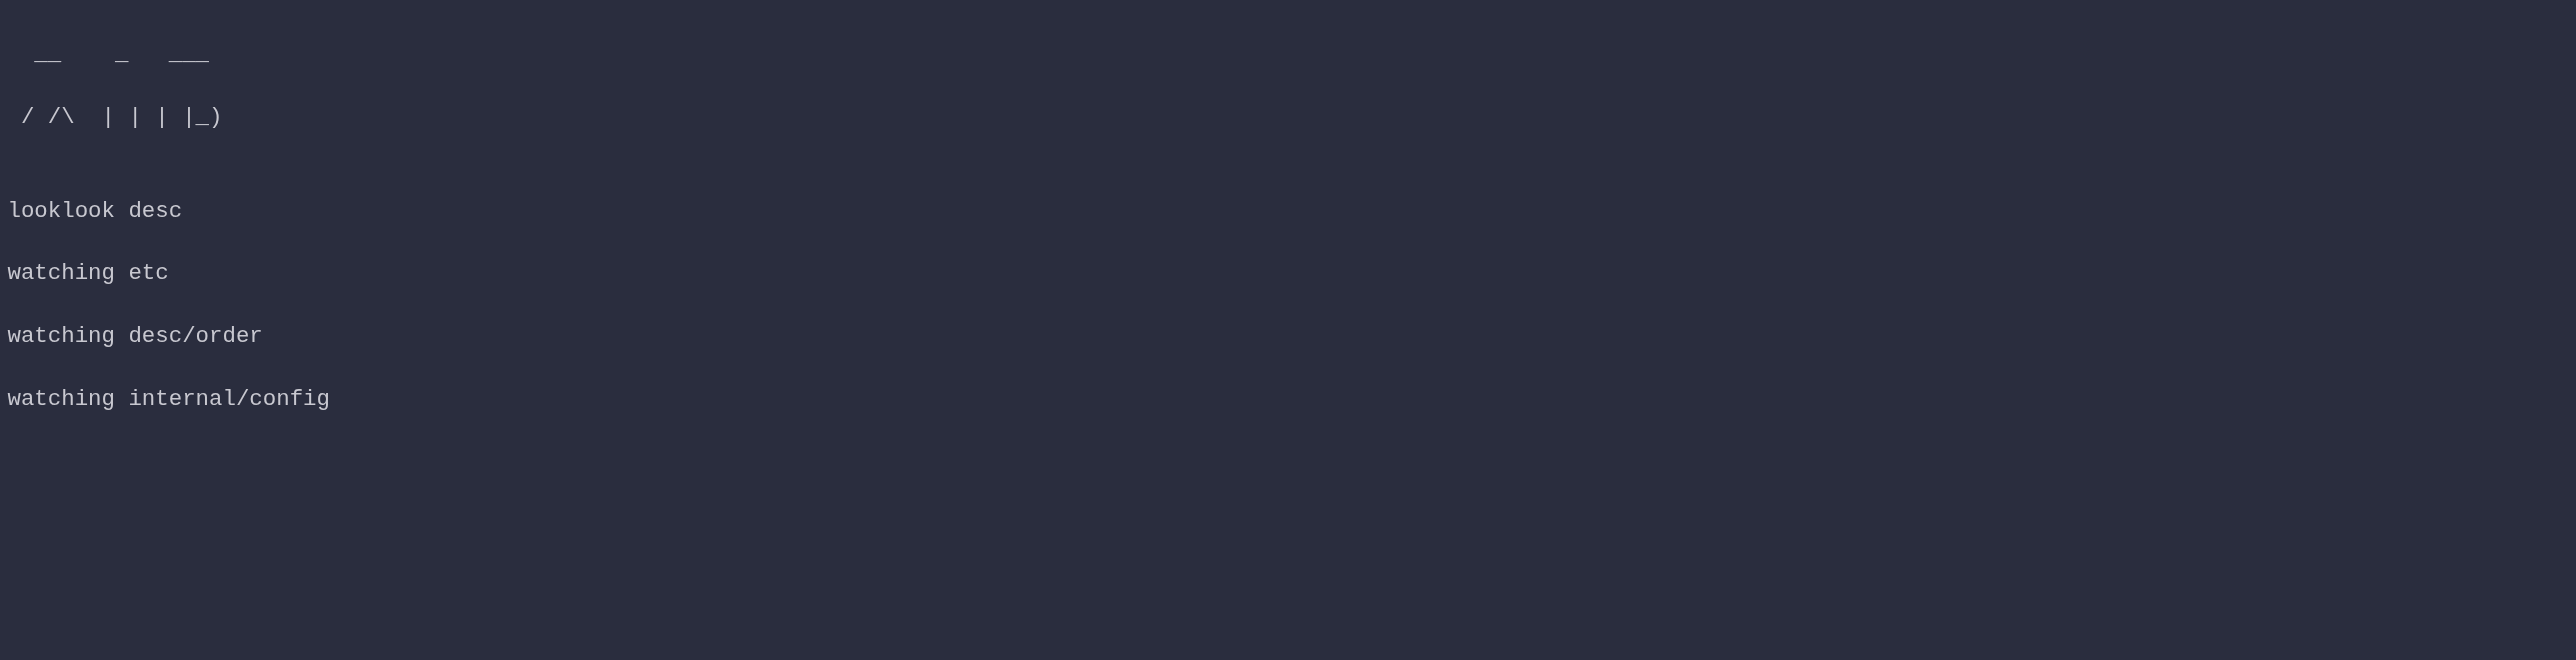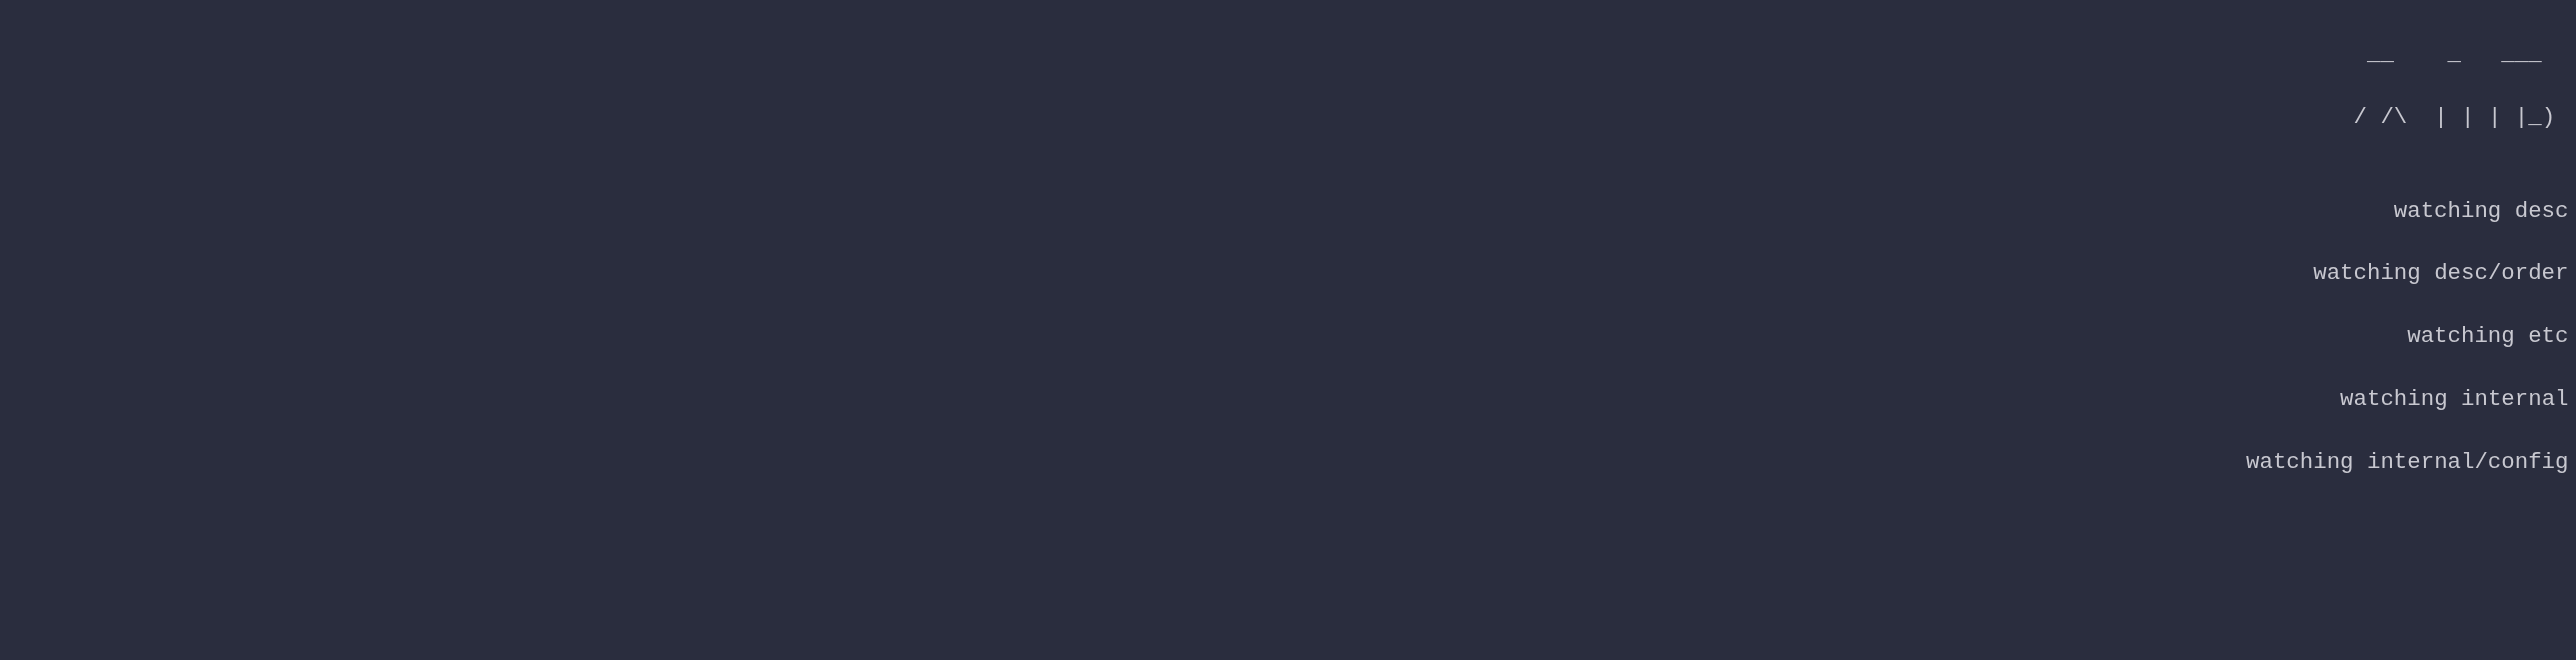--- a/index.html
+++ b/index.html
@@ -16,34 +16,32 @@
       padding: 7.5px;
       width: 2576px;
       height: 661px;
       overflow: hidden;
     }
     .terminal {
       white-space: pre;
     }
     .line {
       white-space: pre;
-      text-align: right;
     }
   </style>
 </head>
 <body>
 
 <div class="terminal">
 <div class="line">  __    _   ___  </div>
 <div class="line"> / /\  | | | |_) </div>
 <div class="line"></div>
-<div class="line">watching desc</div>
+<div class="line">looklook desc</div>
+<div class="line">watching etc</div>
 <div class="line">watching desc/order</div>
-<div class="line">watching etc</div>
-<div class="line">watching internal</div>
 <div class="line">watching internal/config</div>
 
 
 
 
 
 
 
 
 

